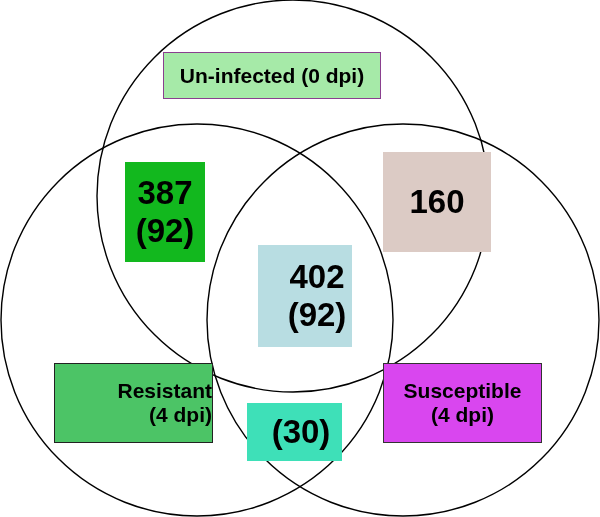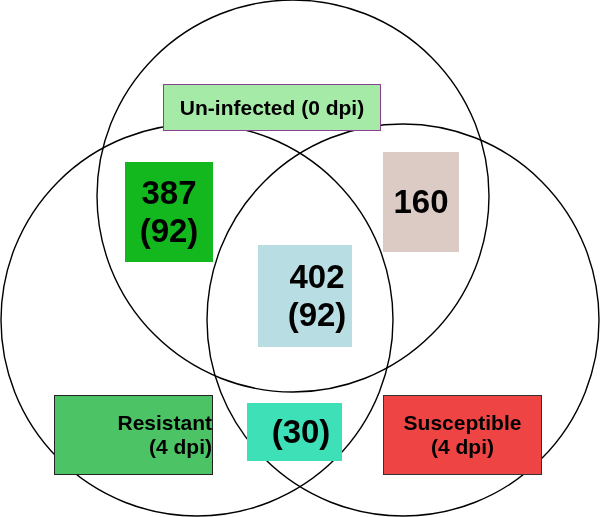--- a/index.html
+++ b/index.html
@@ -27,33 +27,33 @@
       display: flex;
       flex-direction: column;
       align-items: center;
       justify-content: center;
       color: #000000;
       font-weight: bold;
       text-align: center;
       line-height: 1.12;
     }
     .box .line { display: block; }
-    .label-box { font-size: 21px; margin-top: 32px; }
+    .label-box { font-size: 21px; }
     .count-box { font-size: 33px; line-height: 1.15; }
 
     #box-uninfected {
       left: 163px; top: 52px; width: 218px; height: 47px;
       border: 1.5px solid #8a3f8f;
       font-size: 21px;
     }
     #box-387 {
-      left: 125px; top: 162px; width: 88px; height: 100px;
+      left: 125px; top: 162px; width: 80px; height: 100px;
     }
     #box-160 {
-      left: 383px; top: 152px; width: 76px; height: 100px;
+      left: 383px; top: 152px; width: 108px; height: 100px;
     }
     #box-402 {
       left: 258px; top: 245px; width: 94px; height: 102px;
     }
     #box-resistant {
       left: 54px; top: 363px; width: 159px; height: 80px;
       border: 1.5px solid #222222;
       align-items: flex-end;
     }
     #box-susceptible {
@@ -89,20 +89,20 @@
 <div id="box-402" class="box count-box" style="background: rgb(184, 221, 226); padding-left: 24px;">
   <span class="line">402</span>
   <span class="line">(92)</span>
 </div>
 
 <div id="box-resistant" class="box label-box" style="background: rgb(76, 196, 102); border-color: rgb(34, 34, 34);">
   <span class="line">Resistant</span>
   <span class="line">(4 dpi)</span>
 </div>
 
-<div id="box-susceptible" class="box label-box" style="background: #ef4444; border-color: rgb(51, 51, 51);">
+<div id="box-susceptible" class="box label-box" style="background: #d946ef; border-color: rgb(51, 51, 51);">
   <span class="line">Susceptible</span>
   <span class="line">(4 dpi)</span>
 </div>
 
 <div id="box-30" class="box count-box" style="background: rgb(62, 224, 184); padding-left: 13px;">
   <span class="line">(30)</span>
 </div>
 
 </body></html>

